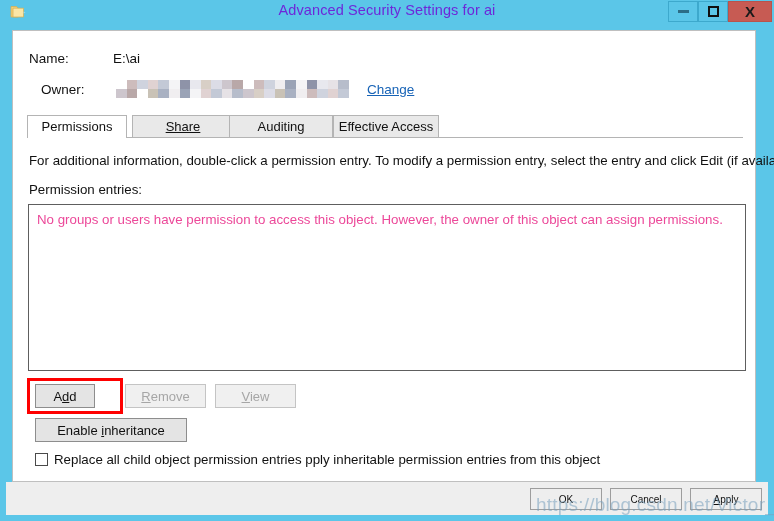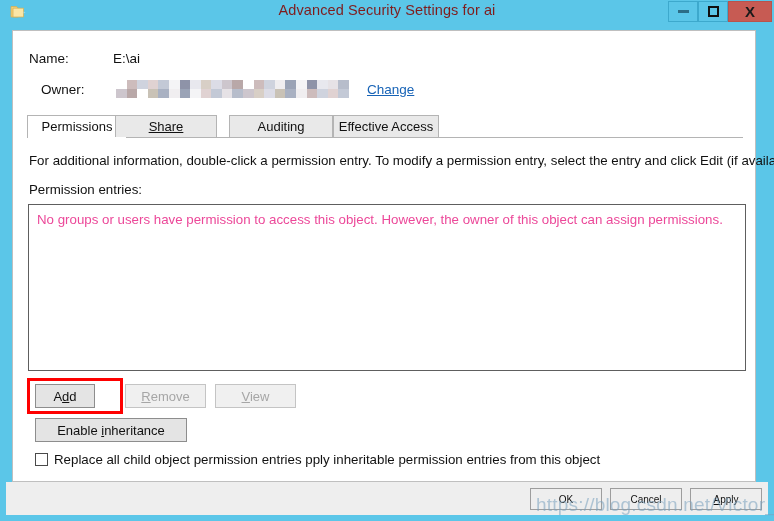--- a/index.html
+++ b/index.html
@@ -35,21 +35,21 @@
     position: absolute;
     left: 10px; top: 3px;
     width: 18px; height: 18px;
   }
   #title-text {
     position: absolute;
     left: 0; top: 2px;
     width: 774px;
     text-align: center;
     font-size: 14.5px;
-    color: #7f1d1d;
+    color: #6d28d9;
     letter-spacing: 0.1px;
   }
   .winbtn {
     position: absolute;
     top: 1px;
     height: 21px;
     border: 1px solid #3da9cd;
     box-sizing: border-box;
     background: #5bc6e8;
     display: flex;
@@ -137,21 +137,21 @@
     align-items: center;
     justify-content: center;
     cursor: default;
   }
   .tab.active {
     background: #ffffff;
     border-bottom: 1px solid #ffffff;
     font-weight: normal;
   }
   #tab-0 { left: 0px;   width: 100px; }
-  #tab-1 { left: 88px; width: 102px; text-decoration: underline; }
+  #tab-1 { left: 105px; width: 102px; text-decoration: underline; }
   #tab-2 { left: 202px; width: 104px; }
   #tab-3 { left: 306px; width: 106px; }
 
   #tab-underline {
     position: absolute;
     left: 14px; top: 106px;
     width: 716px;
     height: 1px;
     background: #b4b4b4;
   }

